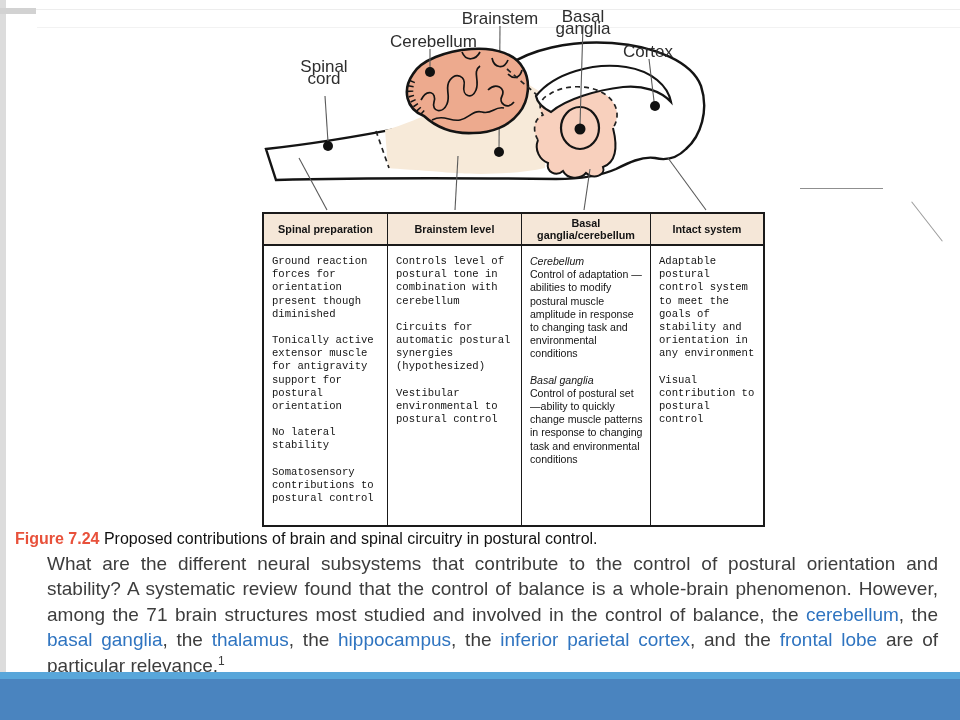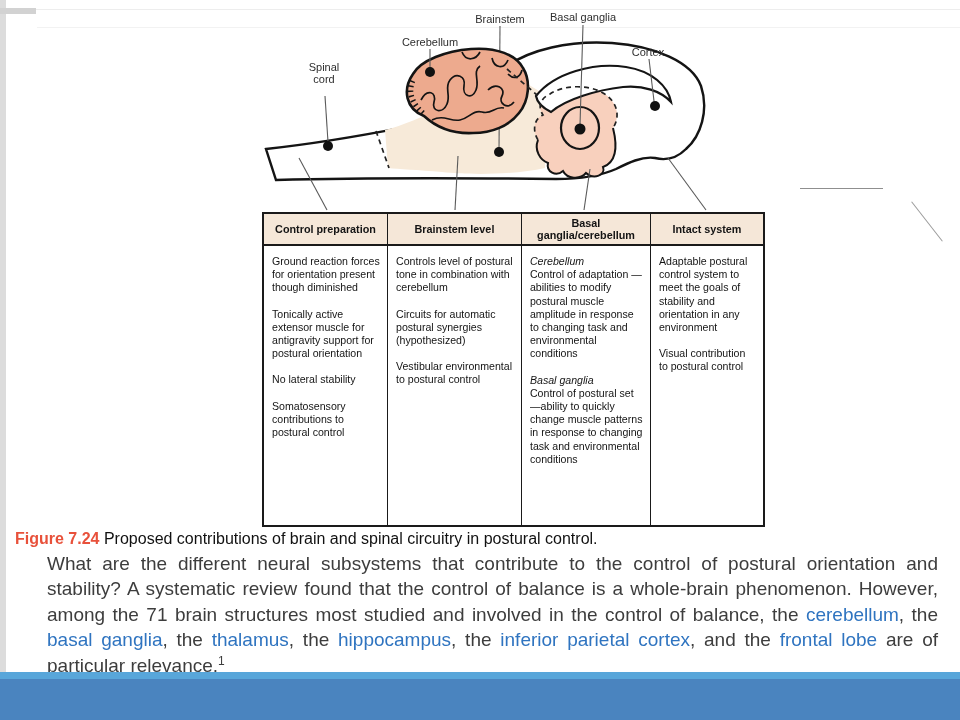--- a/index.html
+++ b/index.html
@@ -7,34 +7,34 @@
         font-family:"Liberation Sans",sans-serif;}
   
   .left-strip{position:absolute;left:0;top:0;width:6px;height:673px;background:#dcdcdc;}
   .top-notch{position:absolute;left:0;top:8px;width:36px;height:6px;background:#d2d2d2;}
   .top-hairline{position:absolute;left:36px;top:9px;width:924px;height:1px;background:#ededed;}
   .top-hairline2{position:absolute;left:37px;top:27px;width:923px;height:1px;background:#f2f2f2;}
   .gray-line{position:absolute;left:800px;top:188px;width:83px;height:1px;background:#8f8f8f;}
   .diag-artifact{position:absolute;left:902px;top:221px;width:50px;height:1px;background:#9a9a9a;transform:rotate(52deg);}
   
   .diagram-svg{position:absolute;left:250px;top:5px;}
-  .dlabel{position:absolute;font-size:11px;line-height:12px;color:#2e2e2e;text-align:center;}
+  .dlabel{position:absolute;font-size:17px;line-height:12px;color:#2e2e2e;text-align:center;}
   
   .tbl{position:absolute;left:262px;top:212px;width:503px;height:315px;border:2px solid #1a1a1a;
        box-sizing:border-box;display:flex;flex-direction:column;background:#fff;}
   .tbl-head{display:flex;background:#f5e7d8;border-bottom:2px solid #1a1a1a;height:32px;box-sizing:border-box;flex:0 0 auto;}
   .th{display:flex;align-items:center;justify-content:center;text-align:center;font-weight:bold;
       font-size:10.8px;line-height:12px;color:#141414;border-right:1.5px solid #1a1a1a;
       box-sizing:border-box;padding:1px 3px;}
   .th:last-child,.td:last-child{border-right:none;}
   .w1{width:24.85%;} .w2{width:26.85%;} .w3{width:25.85%;} .w4{width:22.45%;}
   .tbl-body{display:flex;flex:1;}
   .td{box-sizing:border-box;border-right:1.5px solid #1a1a1a;padding:9px 6px 6px 8px;
       font-size:10.6px;line-height:13.2px;color:#141414;}
-  .td p{margin:0 0 13px 0;}
+  .td p{margin:0 0 13px 0;font-family:Liberation Mono, monospace;}
   .entry{margin:0 0 13px 0;}
   .entry-title{font-style:italic;}
   
   .caption{position:absolute;left:15px;top:533px;width:640px;font-size:16px;line-height:12px;color:#111;}
   .fig-label{color:#e8513b;font-weight:bold;}
   
   .para{position:absolute;left:47px;top:551px;width:891px;font-size:19px;line-height:25.4px;
         color:#3d3d3d;text-align:justify;}
   .seg.link{color:#2f74c0;}
   .seg.underline{text-underline-offset:2px;}
@@ -113,21 +113,21 @@
   <div class="dlabel" style="left:535px;top:11px;width:96px;">Basal ganglia</div>
   <div class="dlabel" style="left:390px;top:36px;width:80px;">Cerebellum</div>
   <div class="dlabel" style="left:615px;top:46px;width:66px;">Cortex</div>
   <div class="dlabel" style="left:292px;top:61px;width:64px;">
     <span>Spinal</span><br>
     <span>cord</span>
   </div>
 
   <div class="tbl">
     <div class="tbl-head">
-      <div class="th w1">Control preparation</div>
+      <div class="th w1">Spinal preparation</div>
       <div class="th w2">Brainstem level</div>
       <div class="th w3">Basal ganglia/cerebellum</div>
       <div class="th w4">Intact system</div>
     </div>
     <div class="tbl-body">
       <div class="td w1">
         <p>Ground reaction forces for orientation present though diminished</p>
         <p>Tonically active extensor muscle for antigravity support for postural orientation</p>
         <p>No lateral stability</p>
         <p>Somatosensory contributions to postural control</p>

